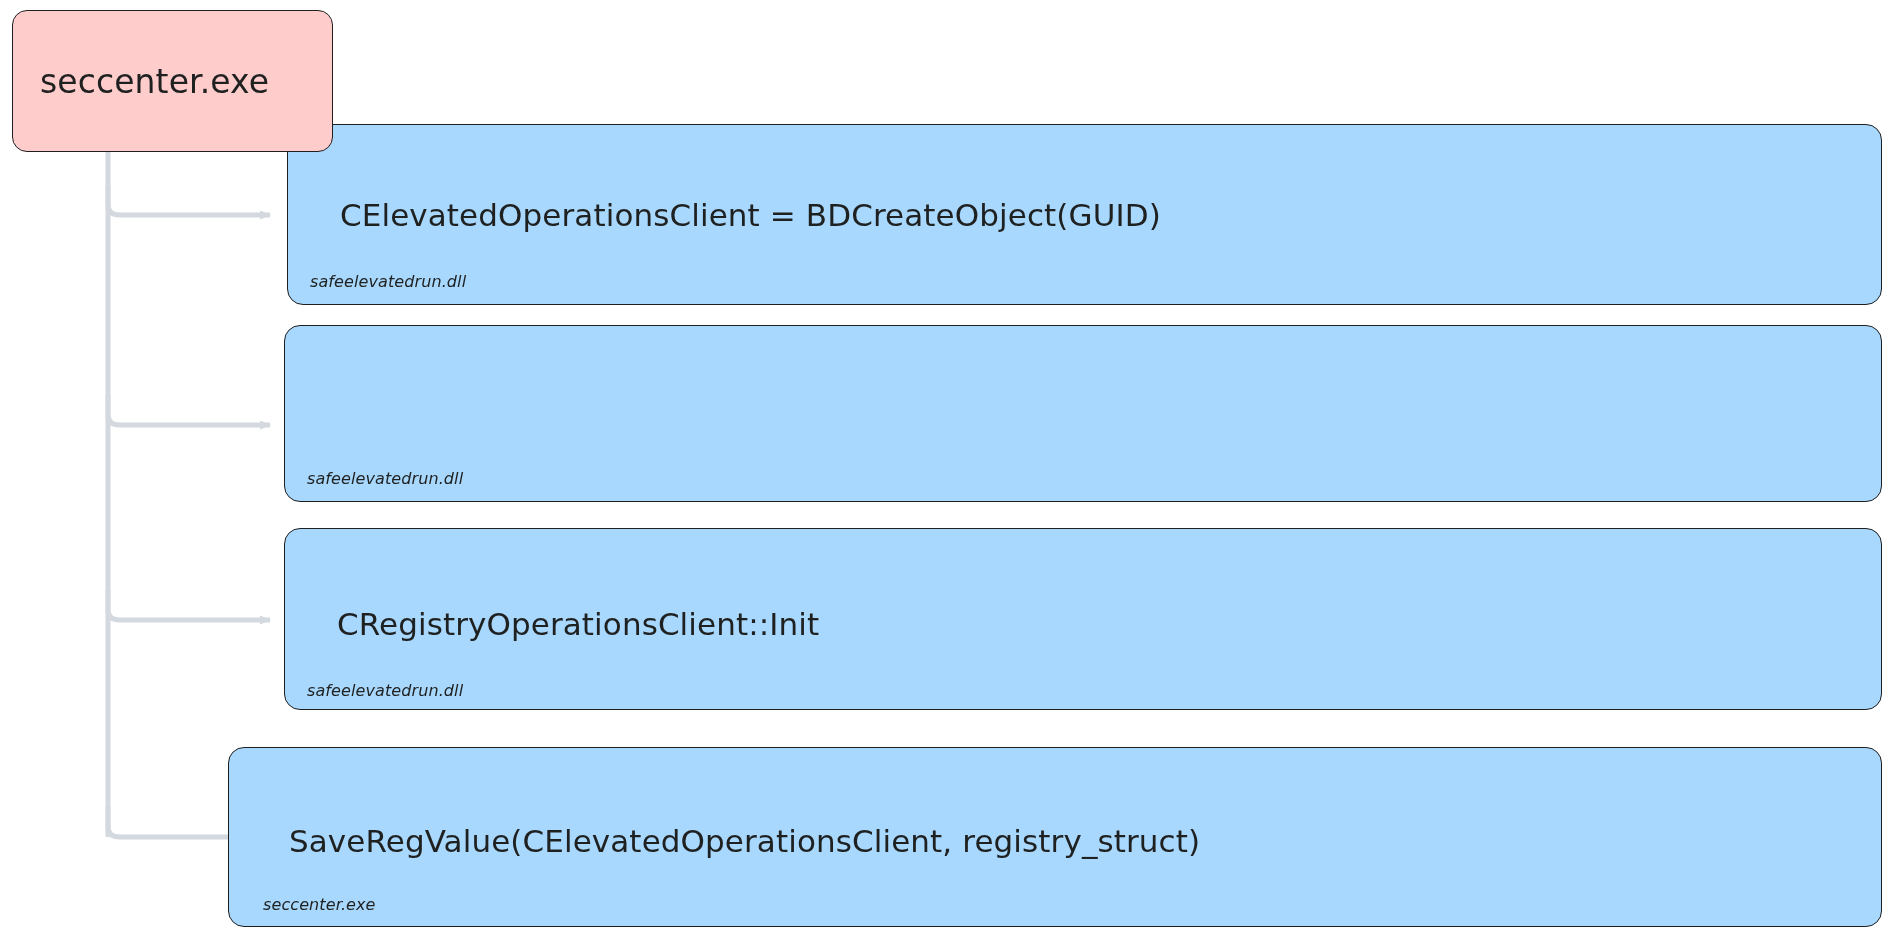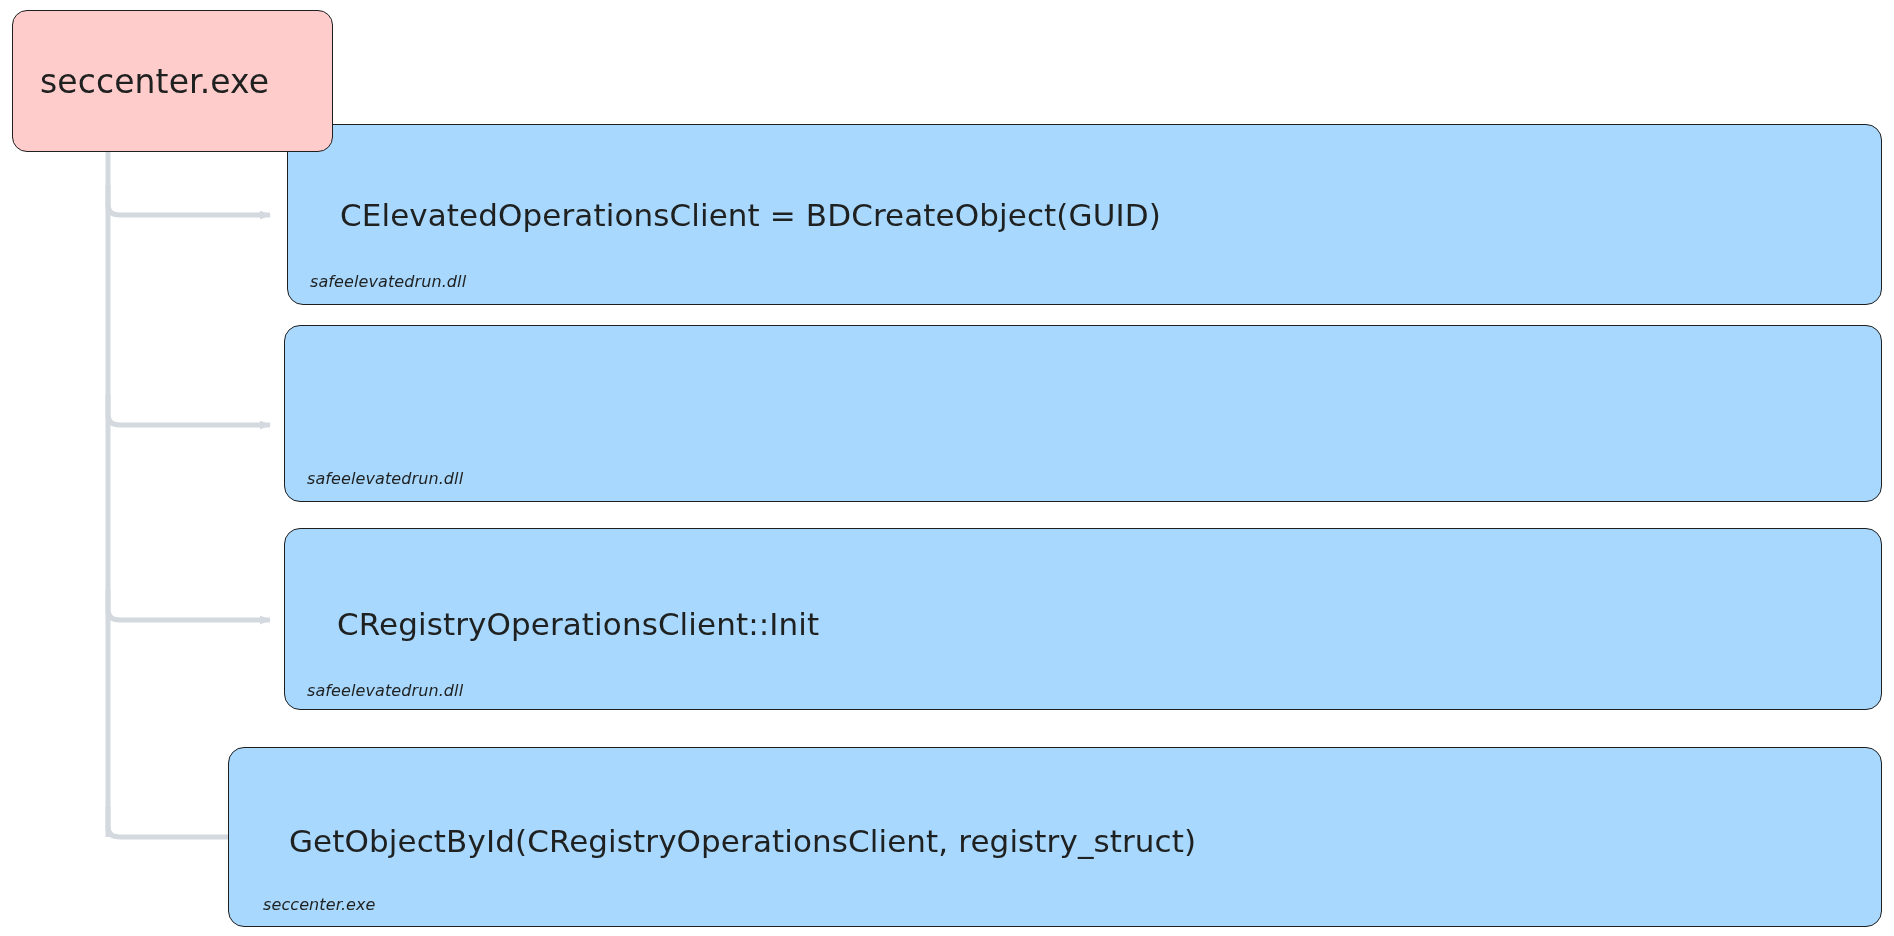--- a/index.html
+++ b/index.html
@@ -114,17 +114,17 @@
   <div class="node-call" style="left:284px; top:325px; width:1598px; height:177px;">
     <span class="call-module" style="top:145px;">safeelevatedrun.dll</span>
   </div>
 
   <div class="node-call" style="left:284px; top:528px; width:1598px; height:182px;">
     <span class="call-title" style="top:80px;">CRegistryOperationsClient::Init</span>
     <span class="call-module" style="top:154px;">safeelevatedrun.dll</span>
   </div>
 
   <div class="node-call" style="left:228px; top:747px; width:1654px; height:180px;">
-    <span class="call-title" style="top:78px; left:60px;">GetObjectById(CRegistryOperationsClient, registry_struct)</span>
+    <span class="call-title" style="top:78px; left:60px;">SaveRegValue(CElevatedOperationsClient, registry_struct)</span>
     <span class="call-module" style="top:149px; left:34px;">seccenter.exe</span>
   </div>
 
 </div>
 
 </body></html>

